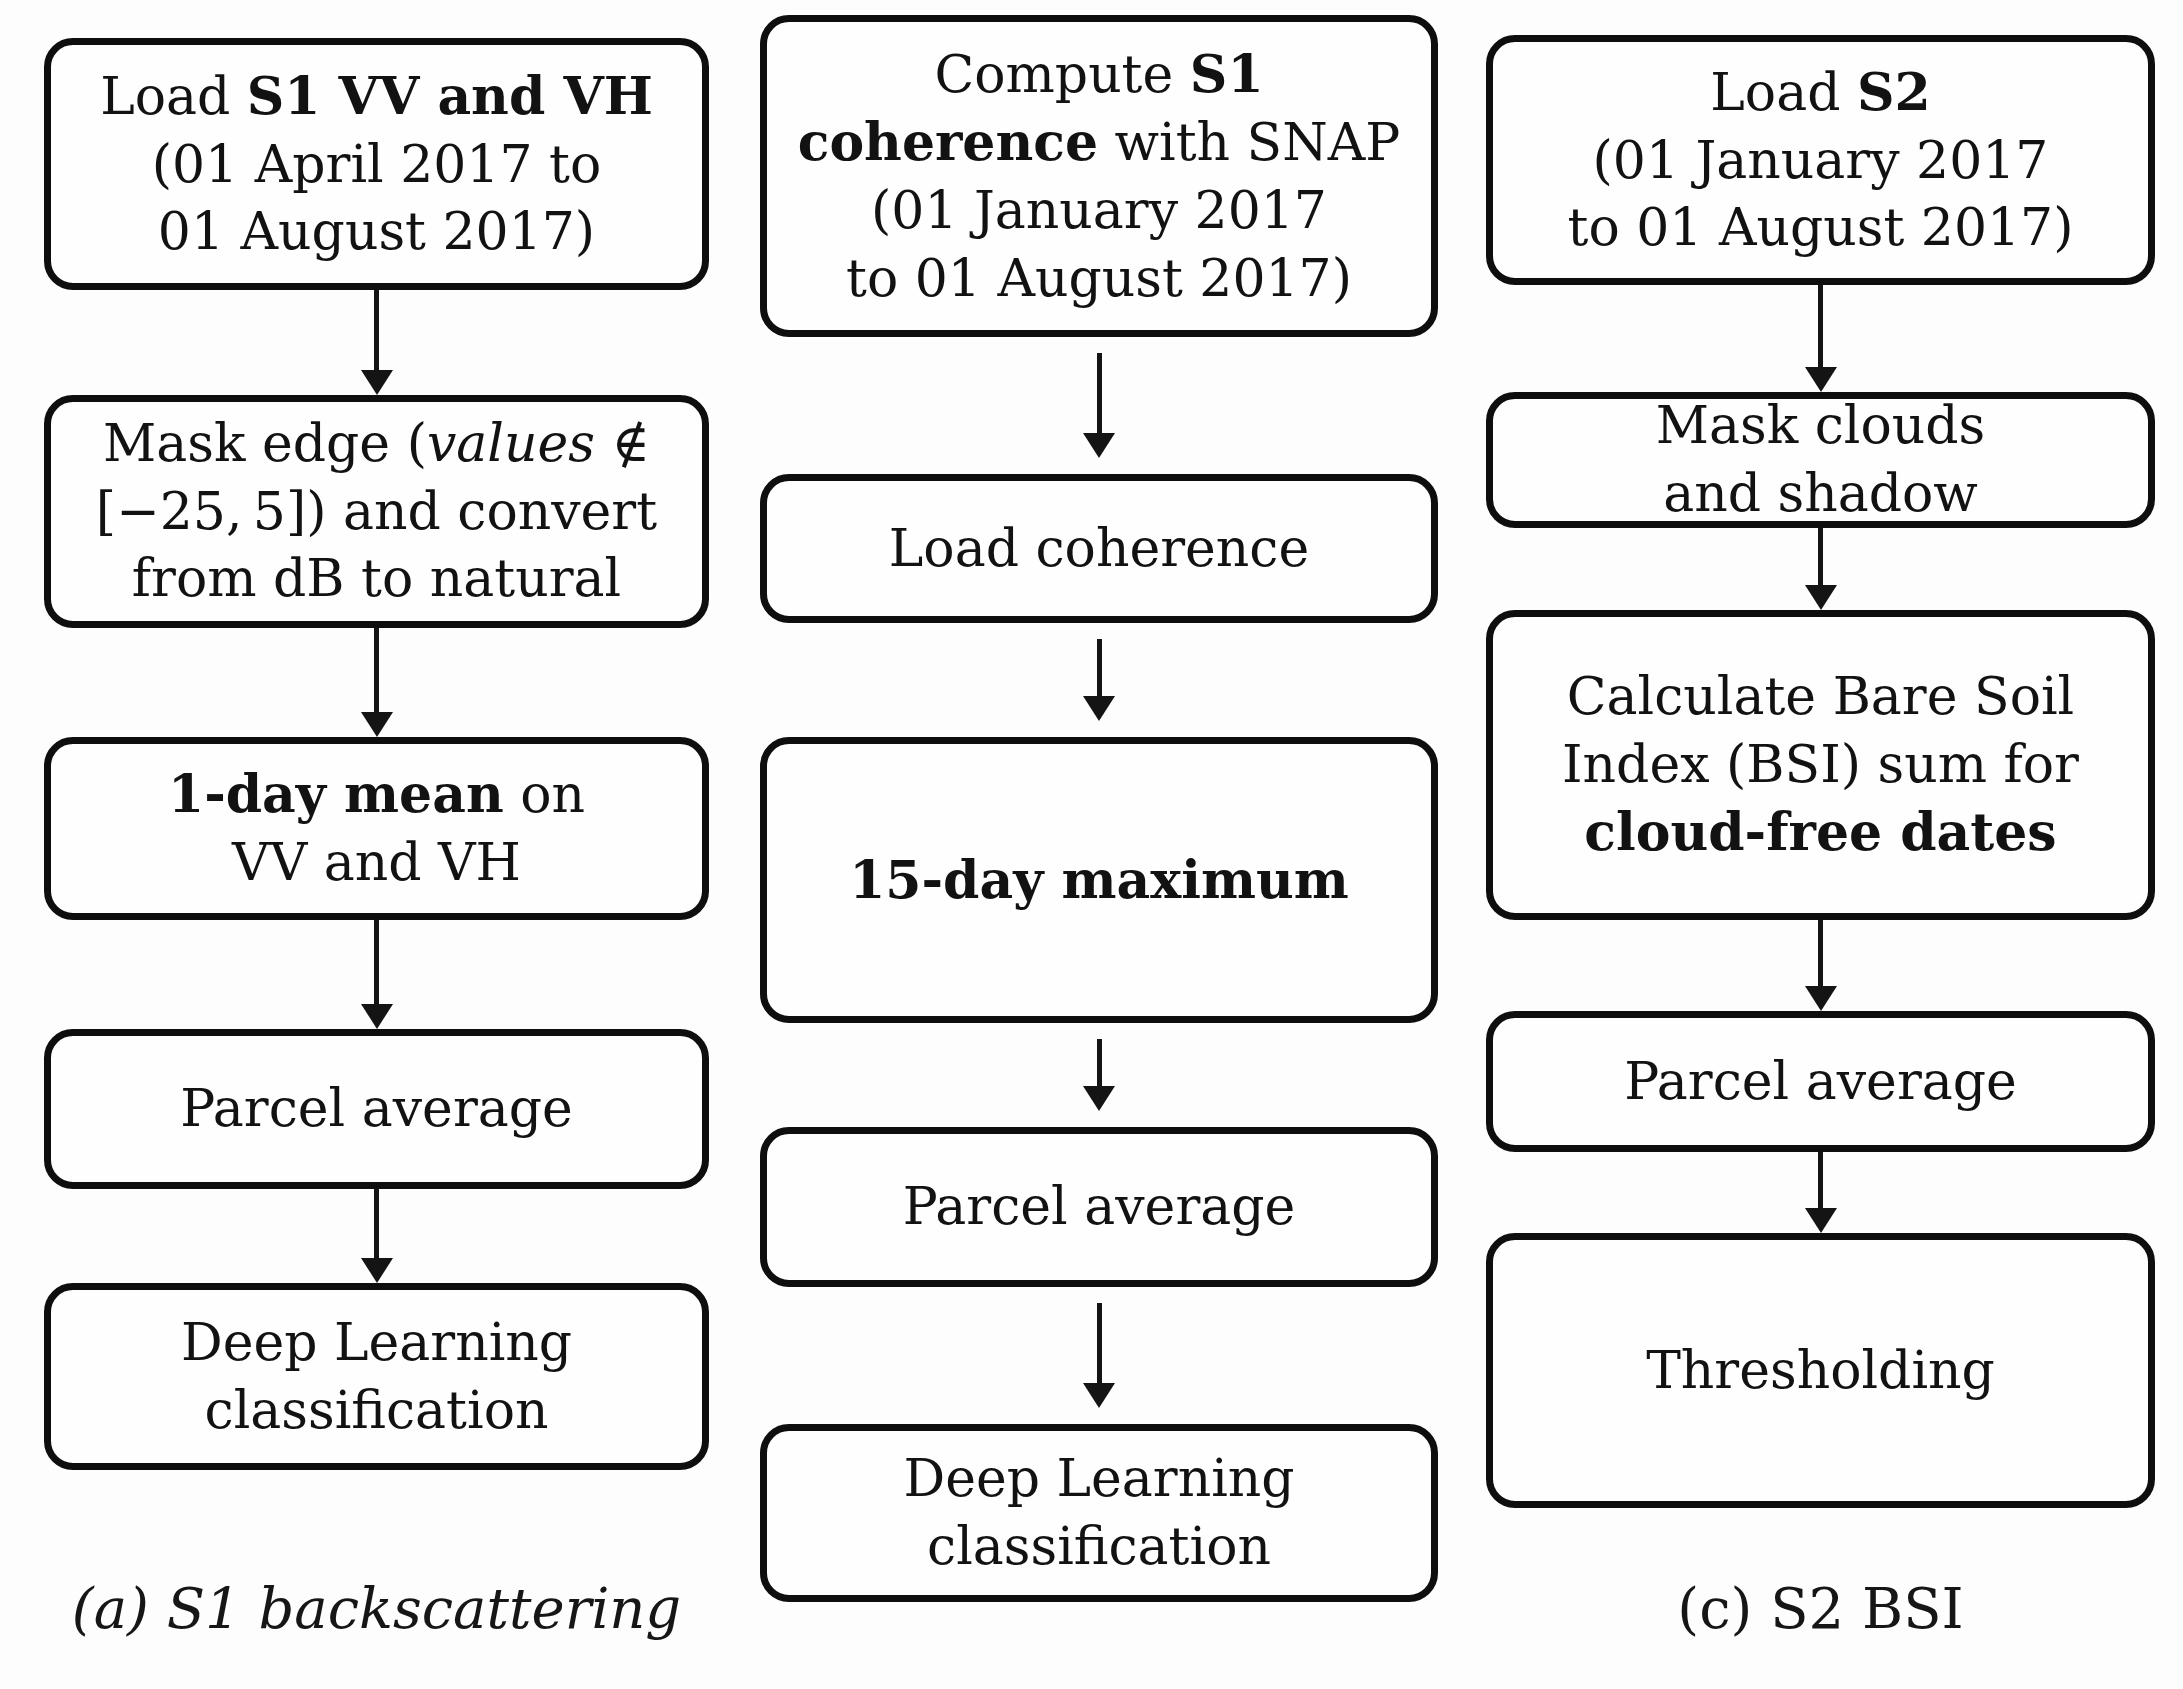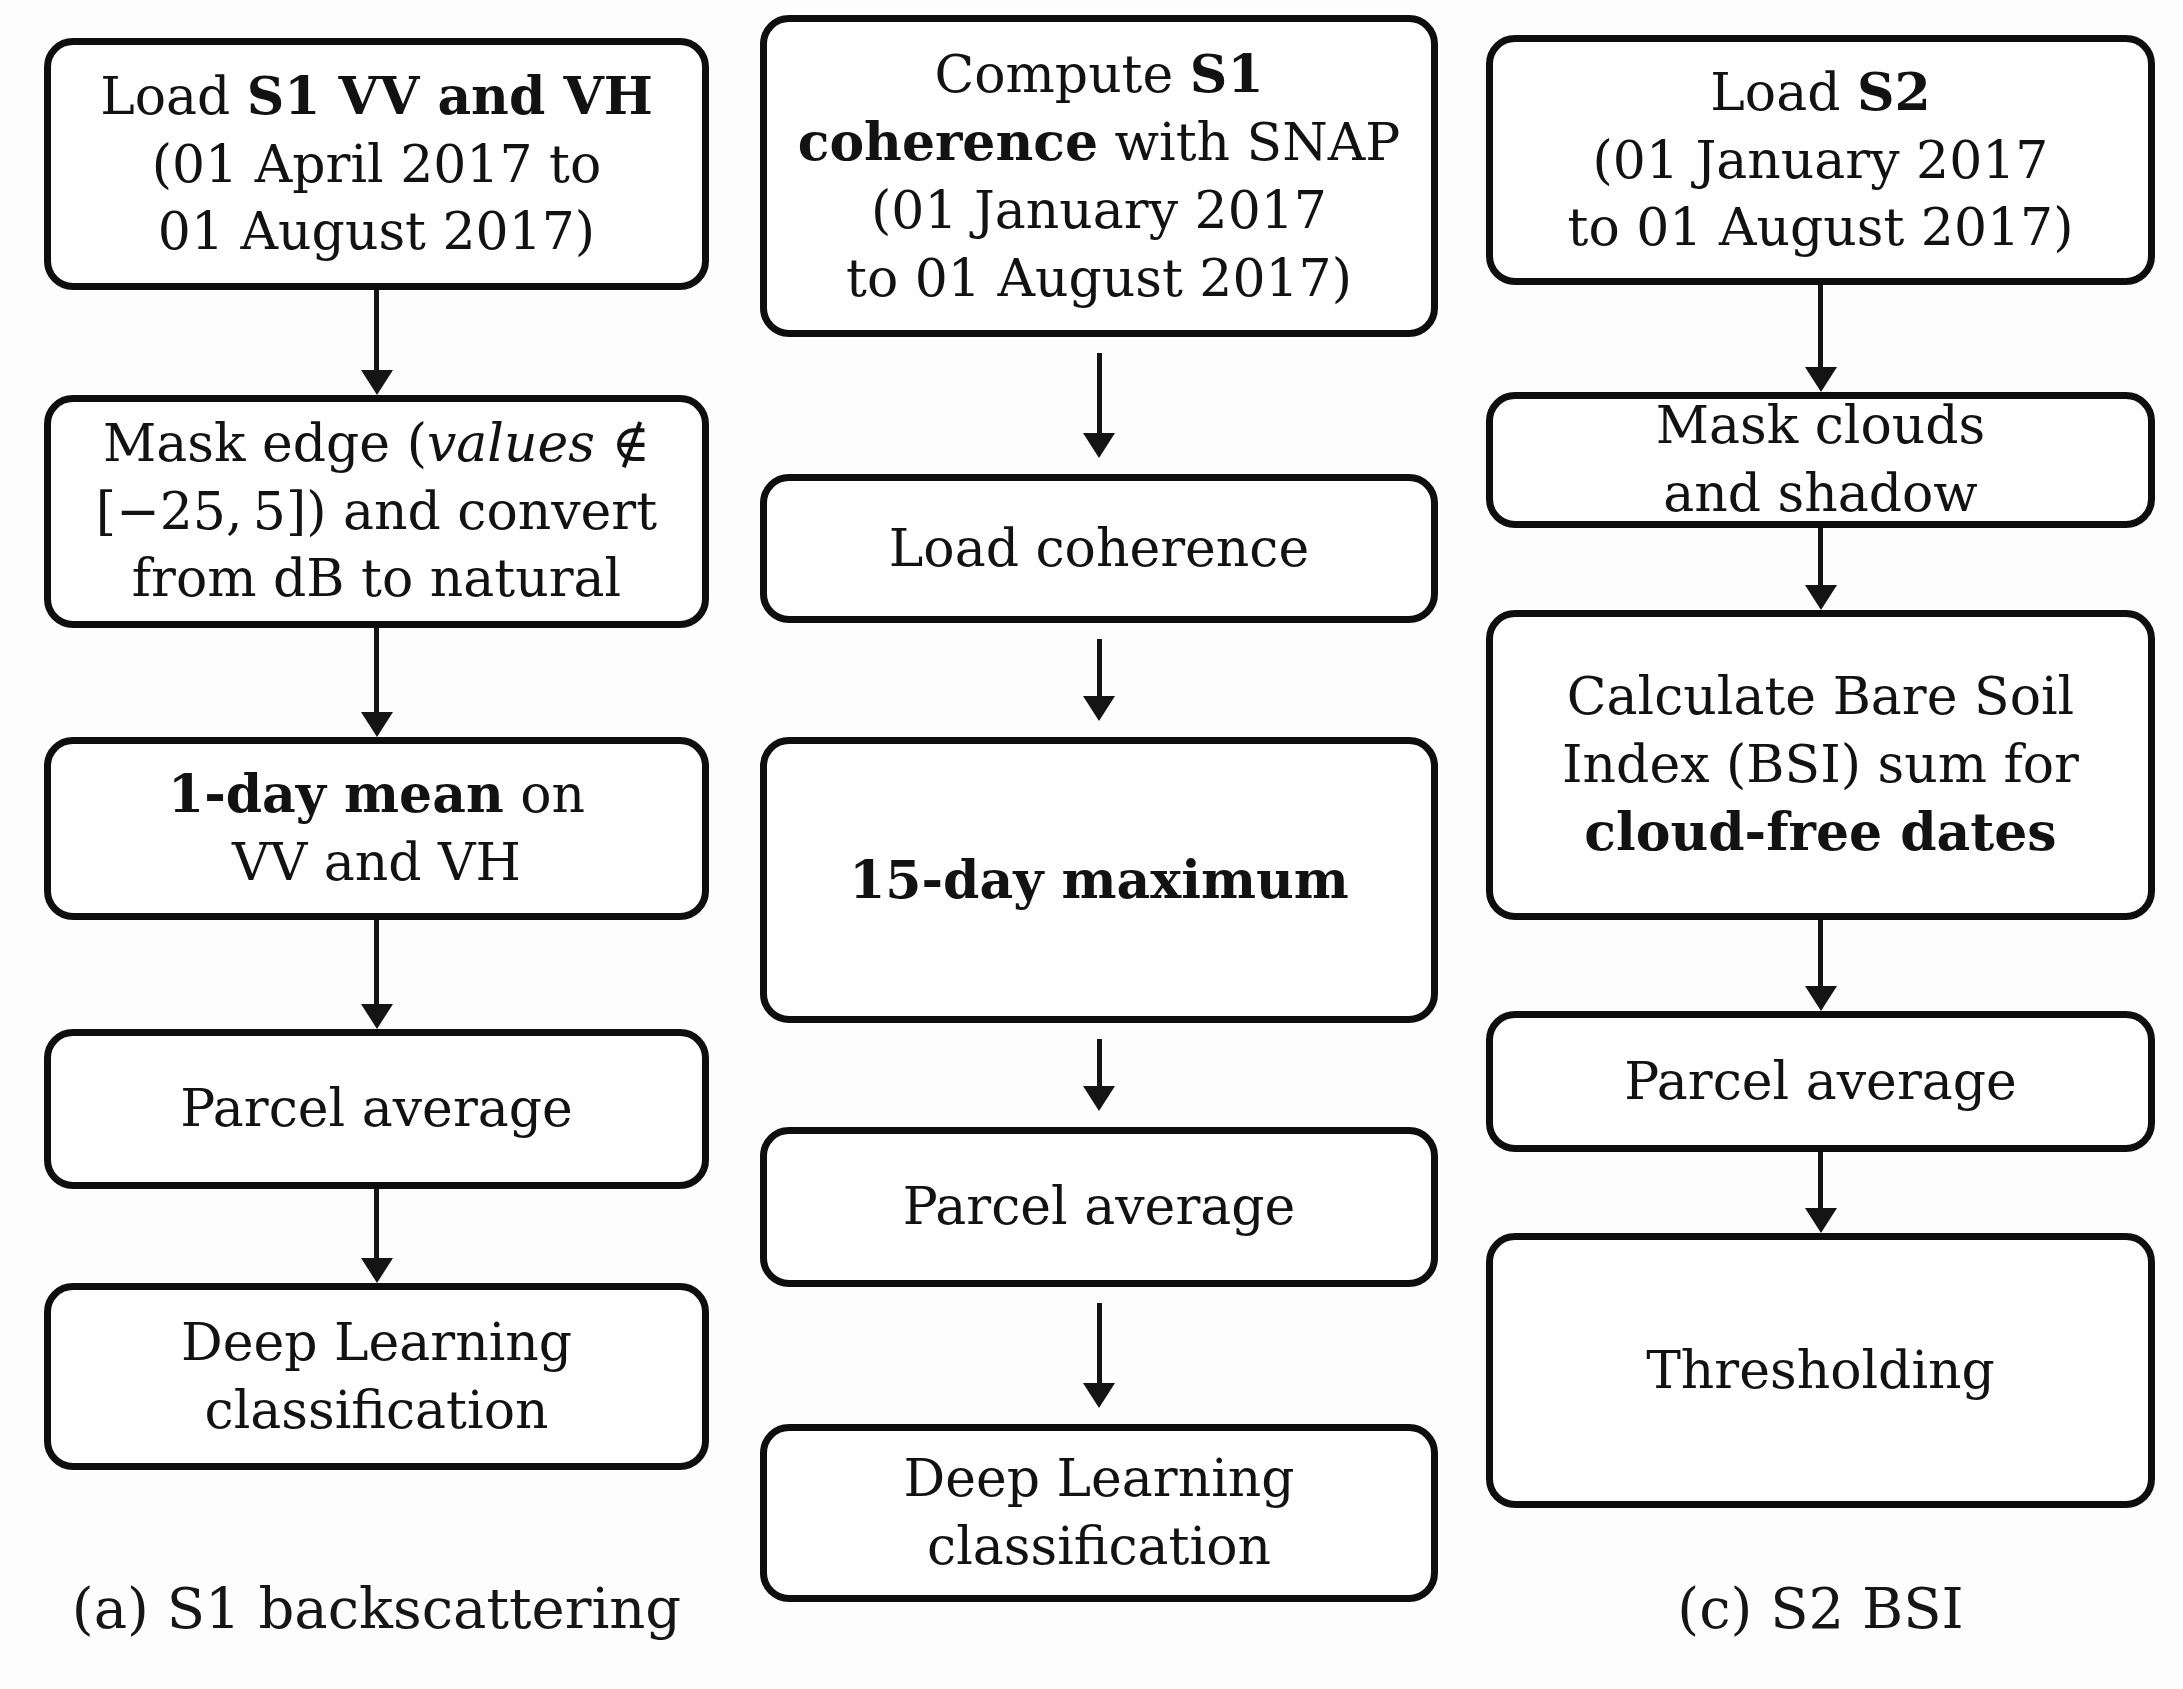--- a/index.html
+++ b/index.html
@@ -68,21 +68,21 @@
   }
 
   .caption {
     position: absolute;
     top: 1576px;
     text-align: center;
     font-size: 56px;
     color: #161616;
     white-space: nowrap;
   }
-  #cap-a { left: 44px;   width: 665px; }
+  #cap-a { left: 44px;   width: 665px; font-style: italic; }
   #cap-b { left: 760px;  width: 678px; }
   #cap-c { left: 1486px; width: 669px; text-align: center; }
 </style>
 </head>
 <body>
 
 <div class="canvas">
 
   <div class="col" id="col-a">
     <div class="flow-box" style="height:252px">

